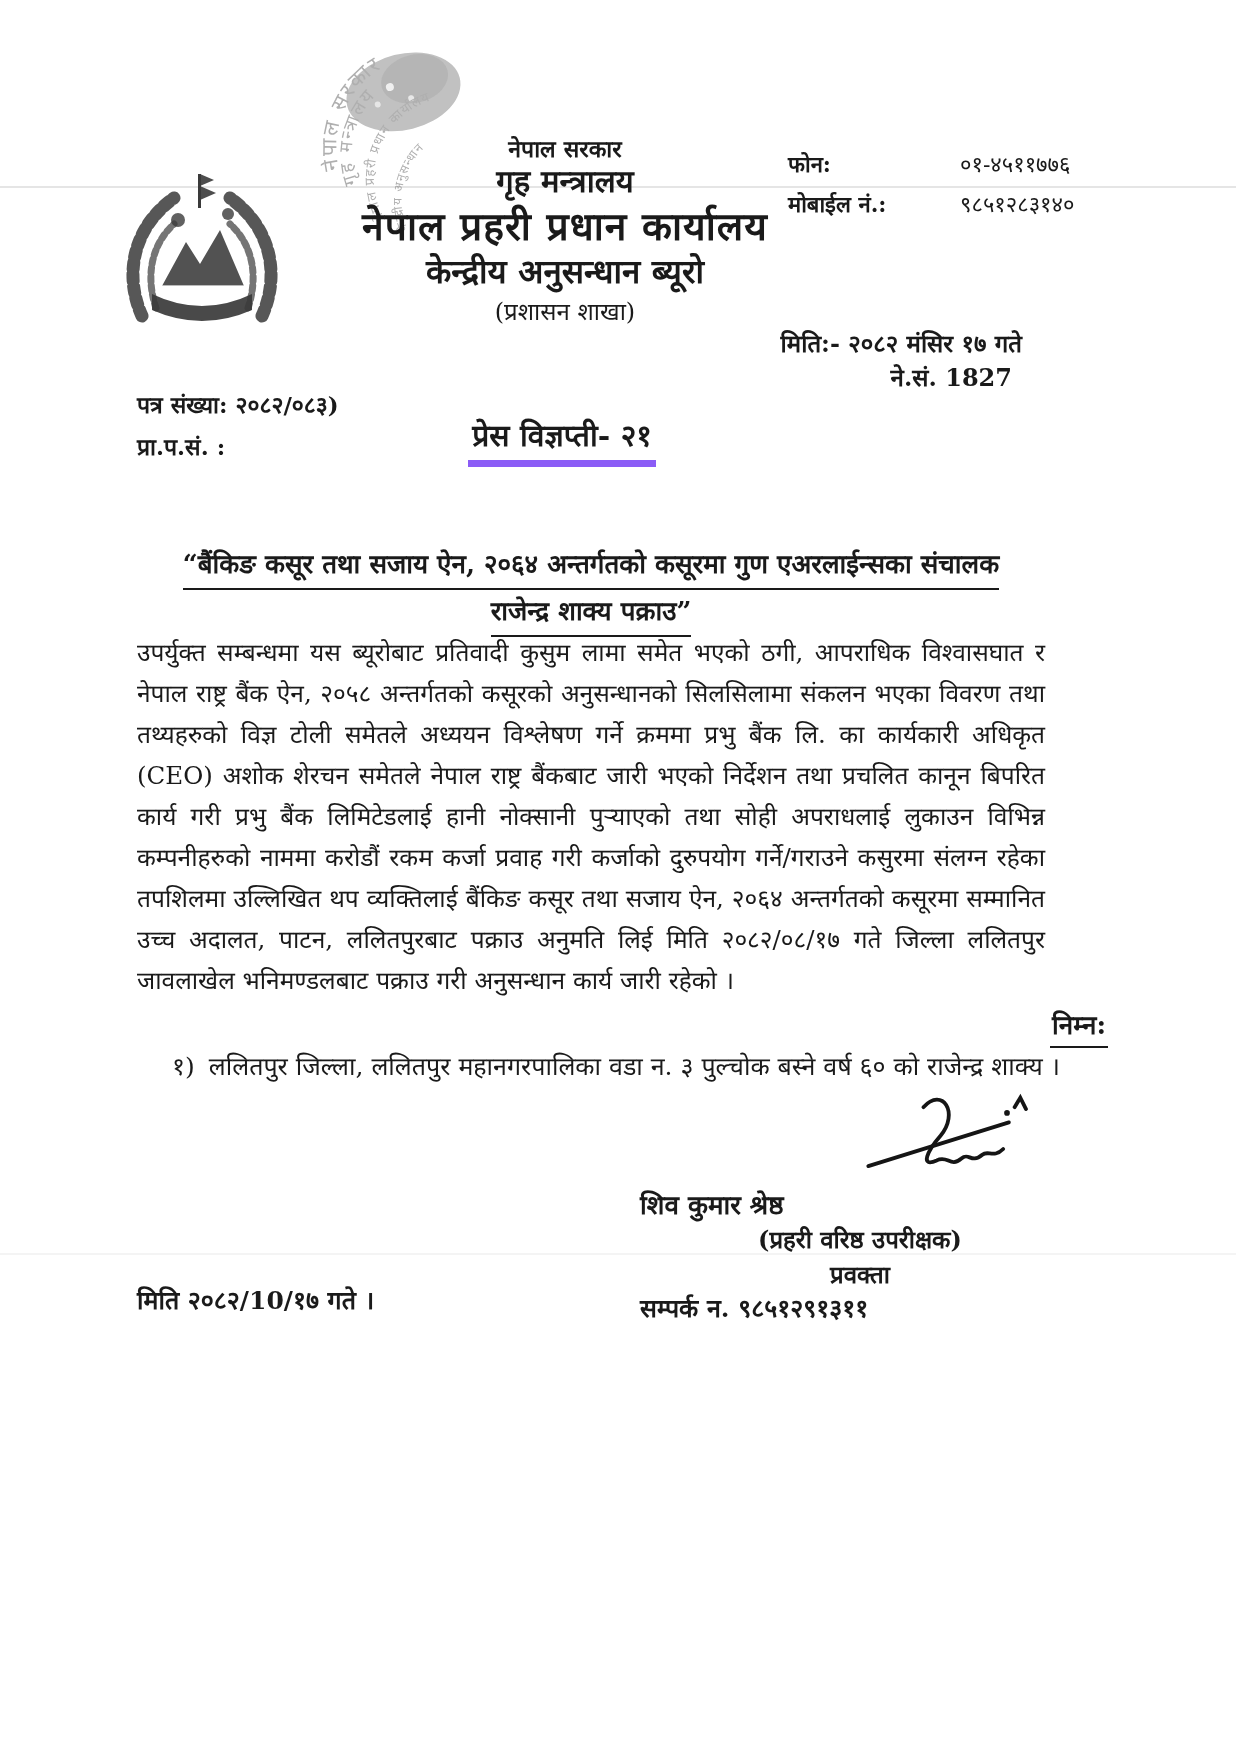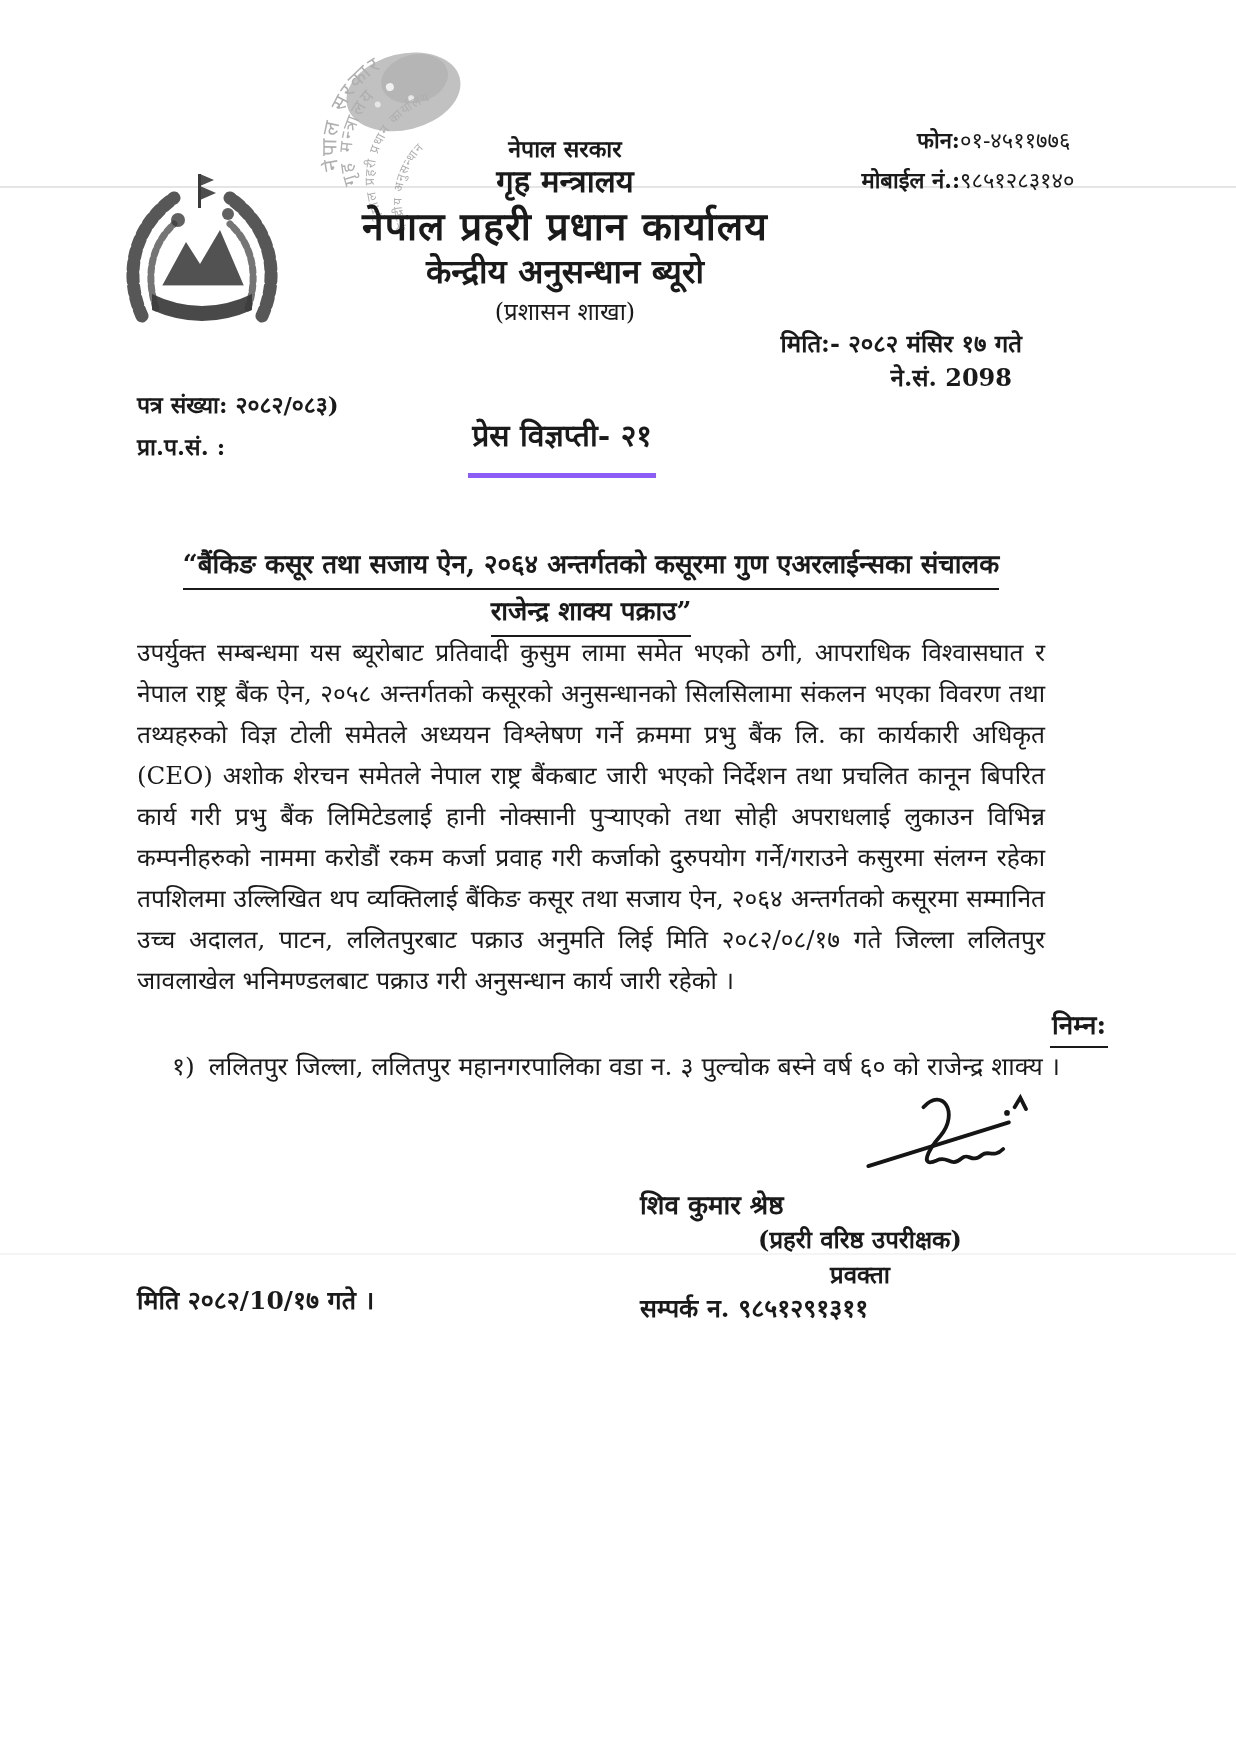--- a/index.html
+++ b/index.html
@@ -13,30 +13,30 @@
   }
   .abs{position:absolute;}
   .scan-line{position:absolute;left:0;width:100%;height:2px;background:#cfcfcf;}
   
   .hdr-center{left:290px;top:136px;width:550px;text-align:center;line-height:1.15;}
   .hdr-gov{font-size:23px;font-weight:bold;}
   .hdr-ministry{font-size:31px;font-weight:bold;margin-top:2px;}
   .hdr-office{font-size:39px;font-weight:bold;margin-top:4px;letter-spacing:1px;}
   .hdr-bureau{font-size:33px;font-weight:bold;margin-top:4px;text-align:center;}
   .hdr-branch{font-size:24px;margin-top:8px;}
-  .contact{left:788px;top:124px;width:340px;font-size:22px;text-align:right;}
+  .contact{left:788px;top:148px;width:340px;font-size:22px;}
   .contact .row{display:flex;margin-bottom:10px;}
   .contact .lbl{width:172px;font-weight:bold;}
   .contact .val{font-weight:normal;}
   .date-line{left:680px;top:326px;width:342px;text-align:right;font-size:24px;font-weight:bold;}
   .nesan-line{left:680px;top:360px;width:332px;text-align:right;font-size:24px;font-weight:bold;}
   .letter-no{left:137px;top:388px;font-size:23px;font-weight:bold;}
   .prapasan{left:137px;top:430px;font-size:23px;font-weight:bold;}
   .press-title{left:137px;top:414px;width:850px;text-align:center;font-size:30px;font-weight:bold;}
-  .press-title span{display:inline-block;border-bottom:5px solid #8b5cf6;padding:0 4px 18px;}
+  .press-title span{display:inline-block;border-bottom:7px solid #8b5cf6;padding:0 4px 5px;}
   
   .headline{left:137px;top:543px;width:908px;text-align:center;font-size:26px;font-weight:bold;line-height:42px;}
   .headline .u{display:inline-block;border-bottom:2.5px solid #1a1a1a;padding-bottom:3px;}
   
   .body-par{left:137px;top:632px;width:908px;font-size:24.5px;line-height:41px;text-align:justify;}
   
   .nimna{left:202px;top:1006px;width:906px;text-align:right;font-size:26px;font-weight:bold;}
   .nimna span{display:inline-block;border-bottom:2.5px solid #1a1a1a;padding:0 2px 4px;}
   .list-item{left:172px;top:1048px;width:900px;font-size:25px;display:flex;}
   .list-item .num{margin-right:14px;}
@@ -111,21 +111,21 @@
       <span class="lbl">फोन:</span>
       <span class="val">०१-४५११७७६</span>
     </div>
     <div class="row">
       <span class="lbl">मोबाईल नं.:</span>
       <span class="val">९८५१२८३१४०</span>
     </div>
   </div>
 
   <div class="abs date-line">मिति:- २०८२ मंसिर १७ गते</div>
-  <div class="abs nesan-line">ने.सं. 2098</div>
+  <div class="abs nesan-line">ने.सं. 1827</div>
   <div class="abs letter-no">पत्र संख्या: २०८२/०८३)</div>
   <div class="abs prapasan">प्रा.प.सं. :</div>
 
   <div class="abs press-title">
     <span>प्रेस विज्ञप्ती- २१</span>
   </div>
 
   <div class="abs headline">
     <span class="u">“बैंकिङ कसूर तथा सजाय ऐन, २०६४ अन्तर्गतको कसूरमा गुण एअरलाईन्सका संचालक</span><br>
     <span class="u">राजेन्द्र शाक्य पक्राउ”</span>

